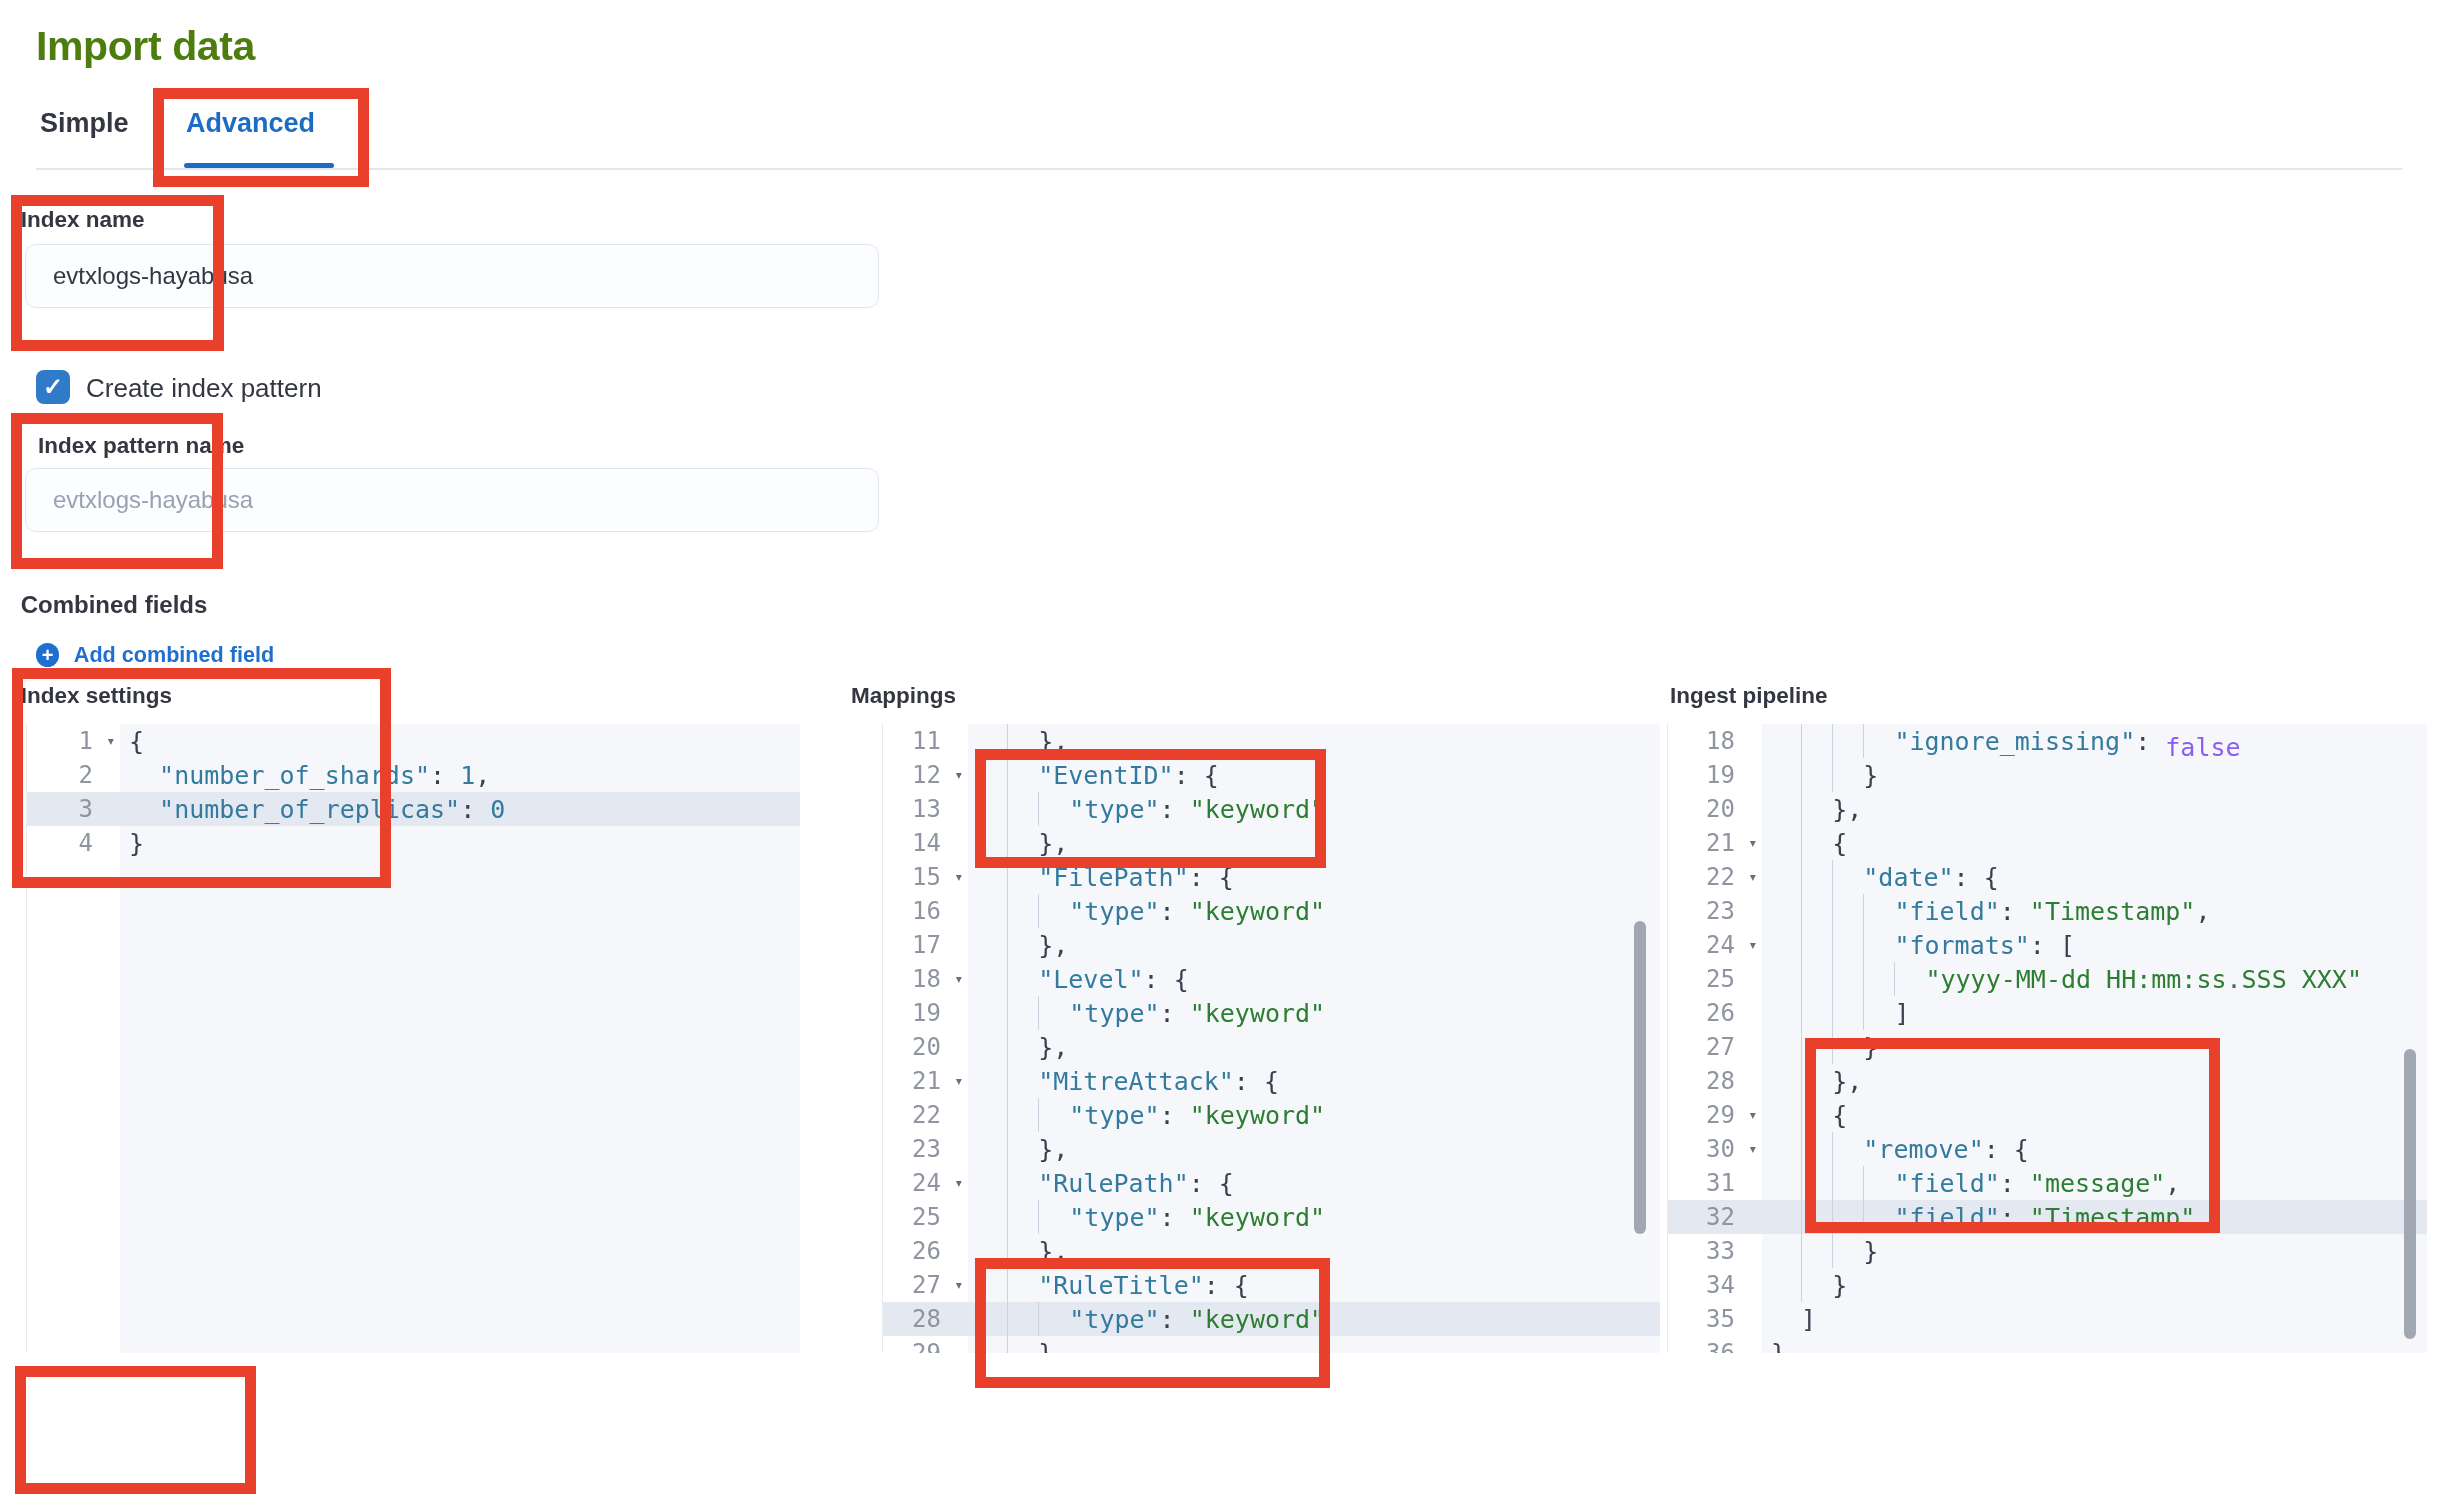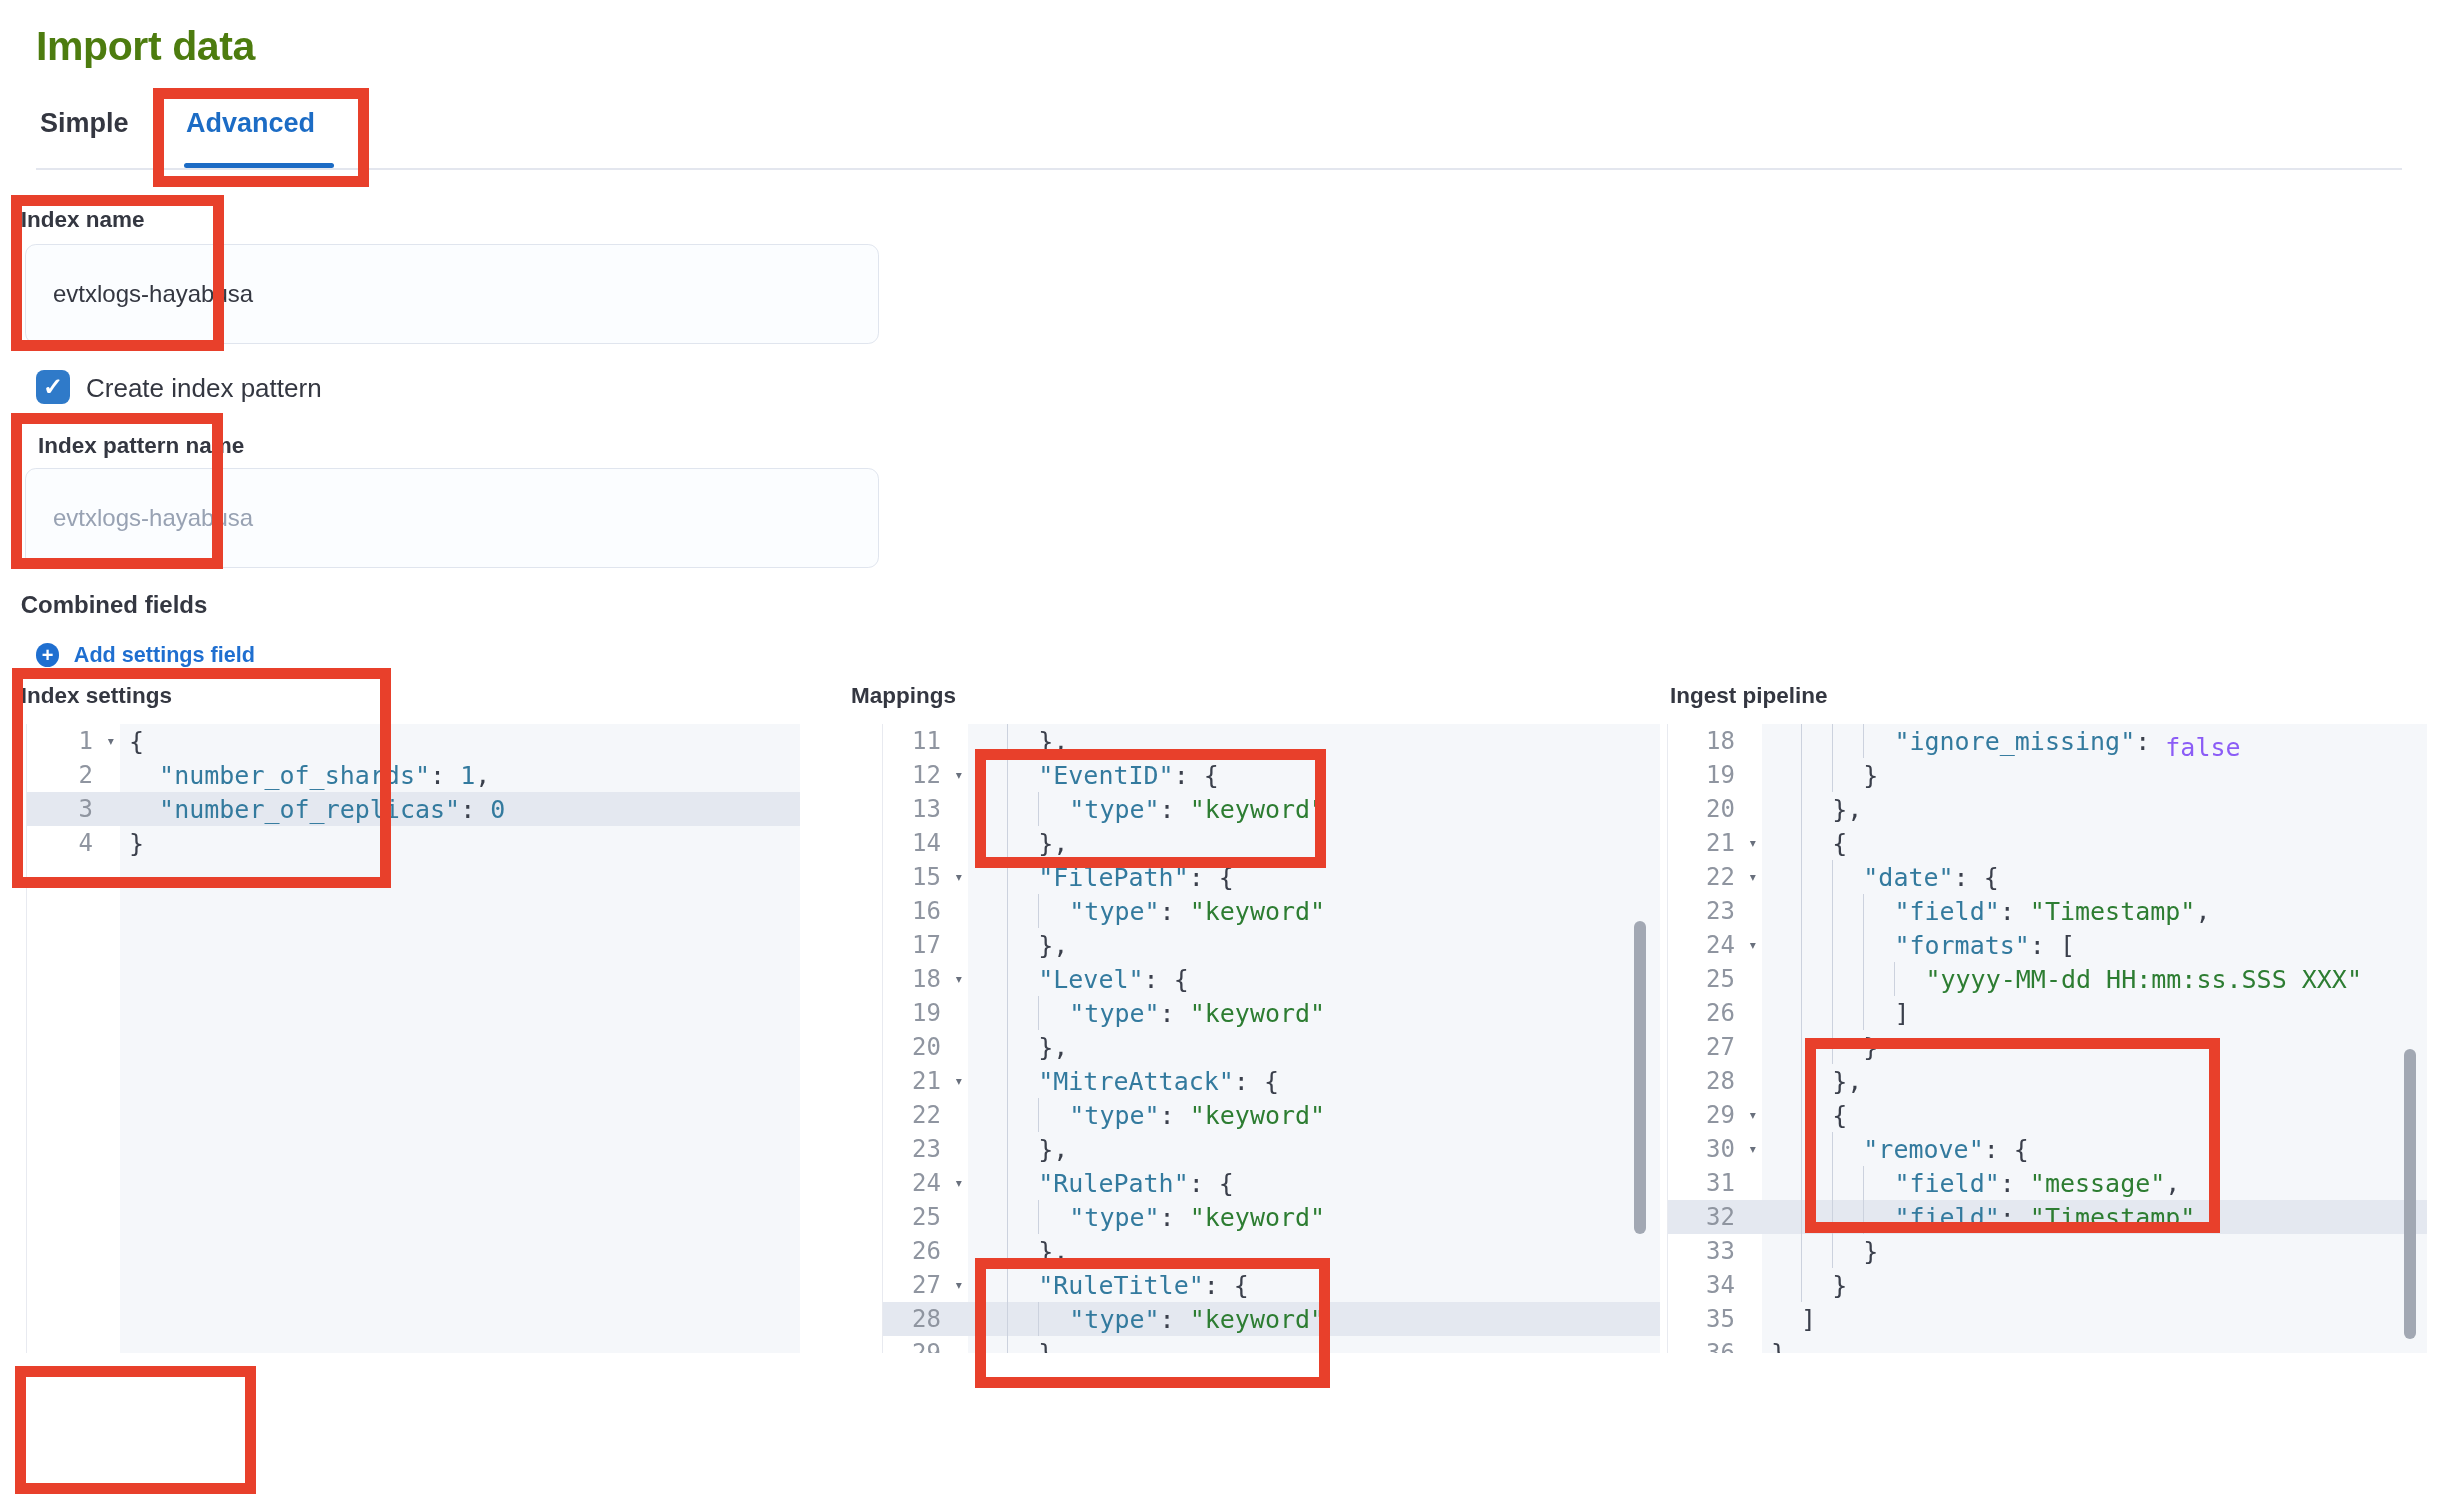--- a/index.html
+++ b/index.html
@@ -9,21 +9,21 @@
   
   .title{position:absolute;left:36px;top:23.4px;font-size:41px;font-weight:700;color:#4d7c0f;letter-spacing:-0.4px;}
   .tab{position:absolute;top:108px;height:40px;font-size:27px;font-weight:700;cursor:pointer;}
   .tab-simple{left:40px;color:#343741;}
   .tab-advanced{left:186px;color:#1c6cc5;}
   .tab-underline{position:absolute;left:184px;top:163px;width:150px;height:5.4px;background:#1c6cc5;border-radius:2.7px;}
   .tabs-divider{position:absolute;left:36px;top:168px;width:2366px;height:1.8px;background:#e3e6ee;}
 
   
   .flabel{position:absolute;font-size:22.5px;font-weight:700;color:#343741;}
-  .input{position:absolute;left:25px;width:854px;height:100px;background:#fbfdff;border:1.8px solid #e0e5ee;
+  .input{position:absolute;left:25px;width:854px;height:64px;background:#fbfdff;border:1.8px solid #e0e5ee;
          border-radius:10.8px;box-sizing:border-box;display:flex;align-items:center;padding-left:27px;font-size:24px;}
   .input .val{color:#343741;}
   .input .ph{color:#98a2b3;}
   .checkbox{position:absolute;left:36px;top:370px;width:34px;height:34px;background:#2f7ac9;border-radius:8px;
             display:flex;align-items:center;justify-content:center;cursor:pointer;}
   .check{color:#fff;font-size:24px;font-weight:700;line-height:1;}
   .cblabel{position:absolute;left:86px;top:373px;font-size:26px;color:#343741;}
   .addlink{position:absolute;left:36px;top:642px;display:flex;align-items:center;cursor:pointer;}
   .plus{width:23.4px;height:23.4px;border-radius:50%;background:#1f6fd0;color:#fff;font-size:20px;font-weight:700;
         display:flex;align-items:center;justify-content:center;line-height:1;}
@@ -77,21 +77,21 @@
   <span class="cblabel">Create index pattern</span>
 
   <div class="flabel" style="left:38px;top:433px;">Index pattern name</div>
   <div class="input" style="top:468px;">
     <span class="ph">evtxlogs-hayabusa</span>
   </div>
 
   <div class="flabel" style="left:20.7px;top:591px;font-size:24px;">Combined fields</div>
   <div class="addlink">
     <span class="plus">+</span>
-    <span class="addtext">Add settings field</span>
+    <span class="addtext">Add combined field</span>
   </div>
 
   <div class="edheader" style="left:20.7px;">Index settings</div>
   <div class="edheader" style="left:851px;">Mappings</div>
   <div class="edheader" style="left:1670px;">Ingest pipeline</div>
 
   <div class="editor" style="left:26px;width:774px;">
     <div class="gutter" style="width:93px;">
         <div class="grow">
           <span>1</span>

